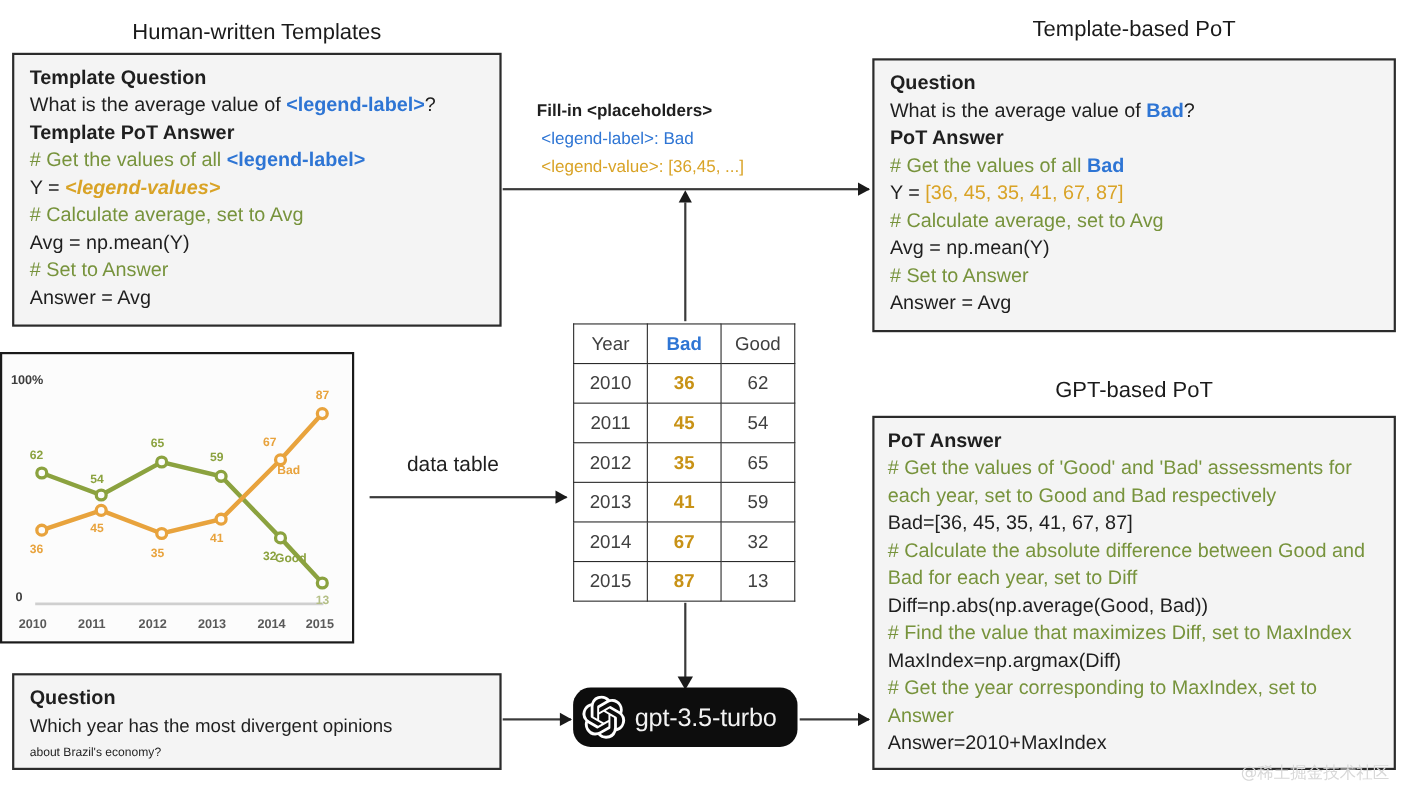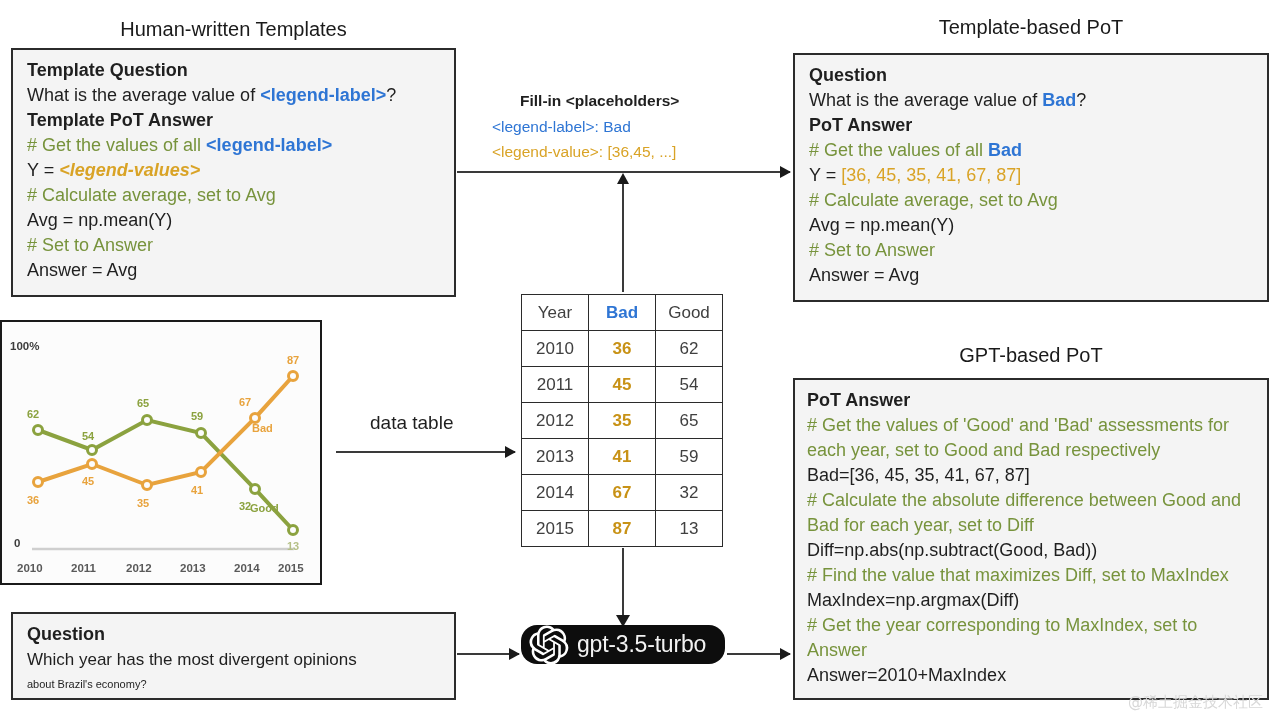--- a/index.html
+++ b/index.html
@@ -133,21 +133,21 @@
     </div>
     <div class="line">
       <span class="dark">Y = </span><span class="gold">&lt;legend-values&gt;</span>
     </div>
     <div class="line cmt"># Calculate average, set to Avg</div>
     <div class="line dark">Avg = np.mean(Y)</div>
     <div class="line cmt"># Set to Answer</div>
     <div class="line dark">Answer = Avg</div>
   </div>
 
-  <div class="fillin" style="left:520px; top:89px; color:#1f1f1f; font-weight:bold;">Fill-in &lt;placeholders&gt;</div>
+  <div class="fillin" style="left:488px; top:89px; color:#1f1f1f; font-weight:bold;">Fill-in &lt;placeholders&gt;</div>
   <div class="fillin blue-n" style="left:492px; top:115px;">&lt;legend-label&gt;: Bad</div>
   <div class="fillin gold-n" style="left:492px; top:140px;">&lt;legend-value&gt;: [36,45, ...]</div>
 
   <div class="harrow" style="left:457px; top:171px; width:333px;"></div>
 
   <div class="varrow-up" style="left:622px; top:184px; height:108px;"></div>
 
   <div class="box" style="left:793px; top:53px; width:476px; height:249px;">
     <div class="line b">Question</div>
     <div class="line">
@@ -270,36 +270,36 @@
     </tbody>
   </table>
 
   <div class="varrow-dn" style="left:622px; top:548px; height:68px;"></div>
 
   <div class="box" style="left:793px; top:378px; width:476px; height:322px; padding:8px 12px;">
     <div class="line b">PoT  Answer</div>
     <div class="line cmt wrap"># Get the values of 'Good' and 'Bad' assessments for each year, set to Good and Bad respectively</div>
     <div class="line dark">Bad=[36, 45, 35, 41, 67, 87]</div>
     <div class="line cmt wrap"># Calculate the absolute difference between Good and Bad for each year, set to Diff</div>
-    <div class="line dark">Diff=np.abs(np.subtract(Good, Bad))</div>
+    <div class="line dark">Diff=np.abs(np.average(Good, Bad))</div>
     <div class="line cmt wrap"># Find the value that maximizes Diff, set to MaxIndex</div>
     <div class="line dark">MaxIndex=np.argmax(Diff)</div>
     <div class="line cmt wrap" style="max-width:430px;"># Get the year corresponding to MaxIndex, set to Answer</div>
     <div class="line dark">Answer=2010+MaxIndex</div>
   </div>
 
   <div class="box" style="left:11px; top:612px; width:445px; height:88px;">
     <div class="line b">Question</div>
     <div class="line" style="font-size:17px;">Which year has the most divergent opinions</div>
     <div class="line" style="font-size:11px;">about Brazil's economy?</div>
   </div>
 
   <div class="harrow" style="left:457px; top:653px; width:62px;"></div>
 
-  <div id="gpt-pill" style="left:521px; top:625px; width:204px; height:39px;">
+  <div id="gpt-pill" style="left:521px; top:625px; width:204px; height:54px;">
     <span style="display:flex;align-items:center;">
       <svg width="40" height="40" viewBox="0 0 41 41" fill="none" aria-hidden="true">
         <path d="M37.532 16.87a9.963 9.963 0 0 0-.856-8.184 10.078 10.078 0 0 0-10.855-4.835A9.964 9.964 0 0 0 18.306.5a10.079 10.079 0 0 0-9.614 6.977 9.967 9.967 0 0 0-6.664 4.834 10.08 10.08 0 0 0 1.24 11.817 9.965 9.965 0 0 0 .856 8.185 10.079 10.079 0 0 0 10.855 4.835 9.964 9.964 0 0 0 7.516 3.35 10.078 10.078 0 0 0 9.617-6.981 9.967 9.967 0 0 0 6.663-4.834 10.079 10.079 0 0 0-1.243-11.813ZM22.498 37.886a7.474 7.474 0 0 1-4.799-1.735c.061-.033.168-.091.237-.134l7.965-4.6a1.294 1.294 0 0 0 .655-1.134V19.054l3.366 1.944a.12.12 0 0 1 .066.092v9.299a7.505 7.505 0 0 1-7.49 7.496ZM6.392 31.006a7.471 7.471 0 0 1-.894-5.023c.06.036.162.099.237.141l7.965 4.6a1.297 1.297 0 0 0 1.308 0l9.724-5.614v3.888a.12.12 0 0 1-.048.103l-8.051 4.649a7.504 7.504 0 0 1-10.24-2.744ZM4.297 13.62A7.469 7.469 0 0 1 8.2 10.333c0 .068-.004.19-.004.274v9.201a1.294 1.294 0 0 0 .654 1.132l9.723 5.614-3.366 1.944a.12.12 0 0 1-.114.01L7.04 23.856a7.504 7.504 0 0 1-2.743-10.237Zm27.658 6.437-9.724-5.615 3.367-1.943a.121.121 0 0 1 .113-.01l8.052 4.648a7.498 7.498 0 0 1-1.158 13.528v-9.476a1.293 1.293 0 0 0-.65-1.132Zm3.35-5.043c-.059-.037-.162-.099-.236-.141l-7.965-4.6a1.298 1.298 0 0 0-1.308 0l-9.723 5.614v-3.888a.12.12 0 0 1 .048-.103l8.05-4.645a7.497 7.497 0 0 1 11.135 7.763Zm-21.063 6.929-3.367-1.944a.12.12 0 0 1-.065-.092v-9.299a7.497 7.497 0 0 1 12.293-5.756 6.94 6.94 0 0 0-.236.134l-7.965 4.6a1.294 1.294 0 0 0-.654 1.132l-.006 11.225Zm1.829-3.943 4.33-2.501 4.332 2.5v5l-4.331 2.5-4.331-2.5V17.999Z" fill="#ffffff"></path>
       </svg>
     </span>
     <span class="label">gpt-3.5-turbo</span>
   </div>
 
   <div class="harrow" style="left:727px; top:653px; width:63px;"></div>
 

